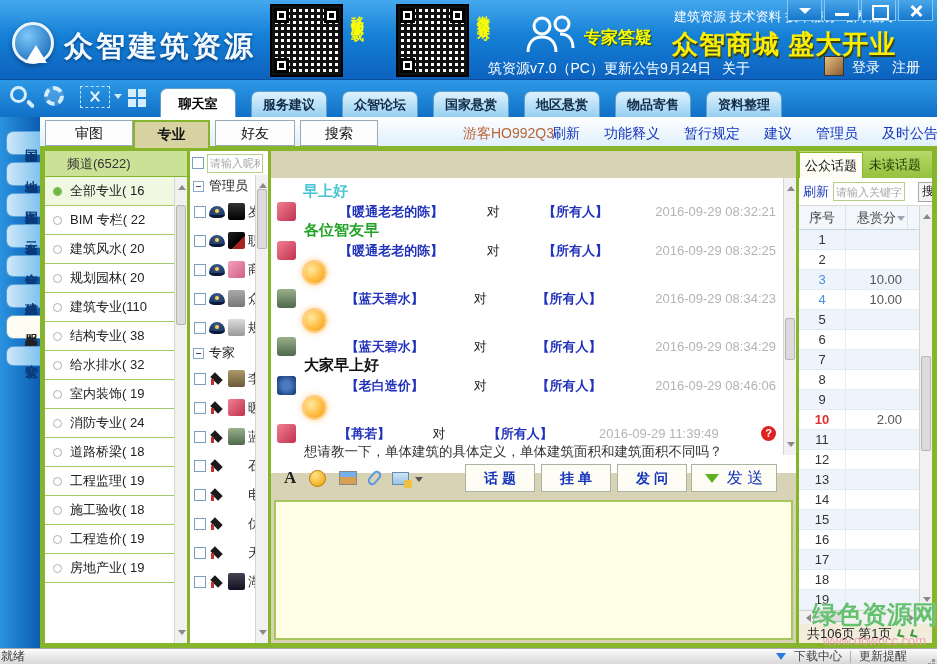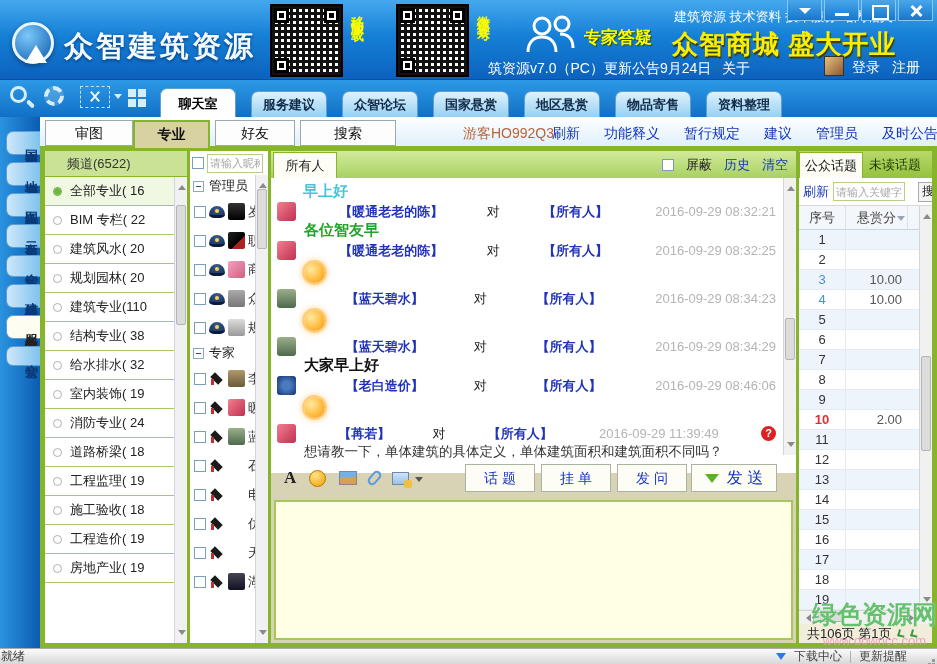--- a/index.html
+++ b/index.html
@@ -53,21 +53,21 @@
   .ic-caret{left:114px;top:14px;border:4px solid transparent;border-top:5px solid #d6edfc;width:0;height:0;position:absolute;}
   .ic-grid{left:128px;top:9px;width:8px;height:8px;background:#d6edfc;box-shadow:10px 0 #d6edfc,0 10px #d6edfc,10px 10px #d6edfc;position:absolute;}
   .main-tabs{position:absolute;left:160px;bottom:0;display:flex;align-items:flex-end;gap:15px;}
   .main-tab{width:76px;height:26px;line-height:26px;text-align:center;font-size:13px;font-weight:bold;color:#102a48;
     background:linear-gradient(#dff2fd,#96d0f2);border:1px solid #5f9fcc;border-bottom:none;border-radius:7px 7px 0 0;}
   .main-tab.active{background:#fff;height:29px;line-height:30px;color:#000;}
 
   
   .subrow{position:absolute;left:40px;top:117px;width:897px;height:31px;background:linear-gradient(#ffffff,#ddeefb);overflow:hidden;}
   .sub-tab{position:absolute;top:3px;height:26px;line-height:24px;text-align:center;background:#fdfdfd;border:1px solid #9aa8b4;font-size:14px;color:#111;}
-  .st-0{left:5px;width:88px;} .st-1{left:93px;width:77px;} .st-2{left:175px;width:80px;} .st-3{left:260px;width:96px;}
+  .st-0{left:5px;width:88px;} .st-1{left:93px;width:77px;} .st-2{left:175px;width:80px;} .st-3{left:260px;width:78px;}
   .sub-tab.active{background:#d8d1a2;border:2px solid #86b42b;border-bottom:none;font-weight:bold;height:28px;z-index:2;}
   .visitor{position:absolute;left:423px;top:8px;color:#b9653a;font-size:14px;}
   .sub-links{position:absolute;left:512px;top:8px;right:0;display:flex;gap:24px;white-space:nowrap;}
   .sub-link{color:#1535bb;font-size:14px;}
 
   
   .sidebar{position:absolute;left:0;top:117px;width:40px;height:531px;background:linear-gradient(90deg,#2a93e0,#0b5cb2);overflow:hidden;
     display:flex;flex-direction:column;align-items:flex-end;padding-top:14px;gap:7px;}
   .side-tab{width:34px;padding:7px 0;writing-mode:vertical-rl;letter-spacing:2px;text-align:center;font-size:13px;font-weight:bold;color:#0a3a78;
     background:linear-gradient(90deg,#cfe8fa,#7fc2ee);border-radius:7px 0 0 7px;border:1px solid #5aa0d4;border-right:none;}
@@ -147,21 +147,21 @@
   .chat-vsb .thumb{top:140px;height:42px;}
   .chat-tools{position:absolute;left:0;top:307px;right:0;height:40px;display:flex;align-items:center;}
   .t-ic{margin-left:13px;position:relative;}
   .ic-A{font-family:"Liberation Serif","DejaVu Serif",serif;font-size:17px;font-weight:bold;color:#222;}
   .ic-smile{width:17px;height:17px;border-radius:50%;background:radial-gradient(circle at 35% 30%,#ffe28a,#f0a000);border:1px solid #b87a00;}
   .ic-img{width:18px;height:14px;border:1px solid #888;background:linear-gradient(#74b0e8 45%,#d8a050 45%);}
   .ic-clip{width:9px;height:16px;border:2px solid #5a9ae0;border-radius:5px;transform:rotate(40deg);}
   .ic-shot2{width:17px;height:13px;border:1px solid #6a8ab0;background:linear-gradient(#cfe4f6,#9cc2e4);}
   .ic-shot2::after{content:"";position:absolute;left:11px;top:7px;width:8px;height:8px;background:#f0c040;border-radius:2px;}
   .t-caret{width:0;height:0;border:4px solid transparent;border-top:5px solid #555;margin:6px 0 0 6px;}
-  .chat-btn{position:absolute;top:6px;height:28px;width:70px;background:#fdfdf6;border:1px solid #aab4a0;color:#1535bb;font-size:14px;text-align:center;line-height:26px;}
+  .chat-btn{position:absolute;top:6px;height:28px;width:70px;background:#fdfdf6;border:1px solid #aab4a0;color:#1535bb;font-size:14px;text-align:center;line-height:26px;font-weight:bold;}
   .cbt-0{left:194px;} .cbt-1{left:264px;margin-left:6px;} .cbt-2{left:340px;margin-left:6px;}
   .send-btn{position:absolute;left:420px;top:6px;width:86px;height:28px;background:#fdfdf6;border:1px solid #aab4a0;
     display:flex;align-items:center;justify-content:center;gap:8px;color:#1535bb;font-size:16px;}
   .send-caret{width:0;height:0;border:7px solid transparent;border-top:9px solid #5db020;margin-top:8px;}
   .chat-input{position:absolute;left:3px;top:349px;right:3px;bottom:3px;background:#ffffe6;border:2px solid #a6c75c;}
 
   
   .topics{left:754px;width:133px;}
   .tp-tabs{height:27px;background:linear-gradient(#b8d86a,#94c23e);display:flex;align-items:flex-end;}
   .tp-tab{width:64px;height:26px;line-height:25px;text-align:center;font-size:13px;color:#1a3a00;}
@@ -514,29 +514,20 @@
         </div>
 
       <div class="vsb mb-vsb">
         <div class="arr up"></div>
           <div class="thumb"></div>
           <div class="arr dn"></div>
       </div>
     </div>
 
     <div class="panel chat">
-      <div class="chat-head">
-        <div class="room-tab">所有人</div>
-        <div class="chat-head-right">
-          <span class="cb"></span>
-          <span class="blk-label">屏蔽</span>
-          <span class="chat-link">历史</span>
-          <span class="chat-link">清空</span>
-        </div>
-      </div>
       <div class="chat-msgs">
         <div class="first-line">早上好</div>
 
           <div class="msg">
             <div class="msg-head">
               <span class="c-av av-red"></span>
               <span class="msg-name">【暖通老老的陈】</span>
               <span class="to-word">对</span>
               <span class="msg-name">【所有人】</span>
               <span class="msg-time">2016-09-29 08:32:21</span>

